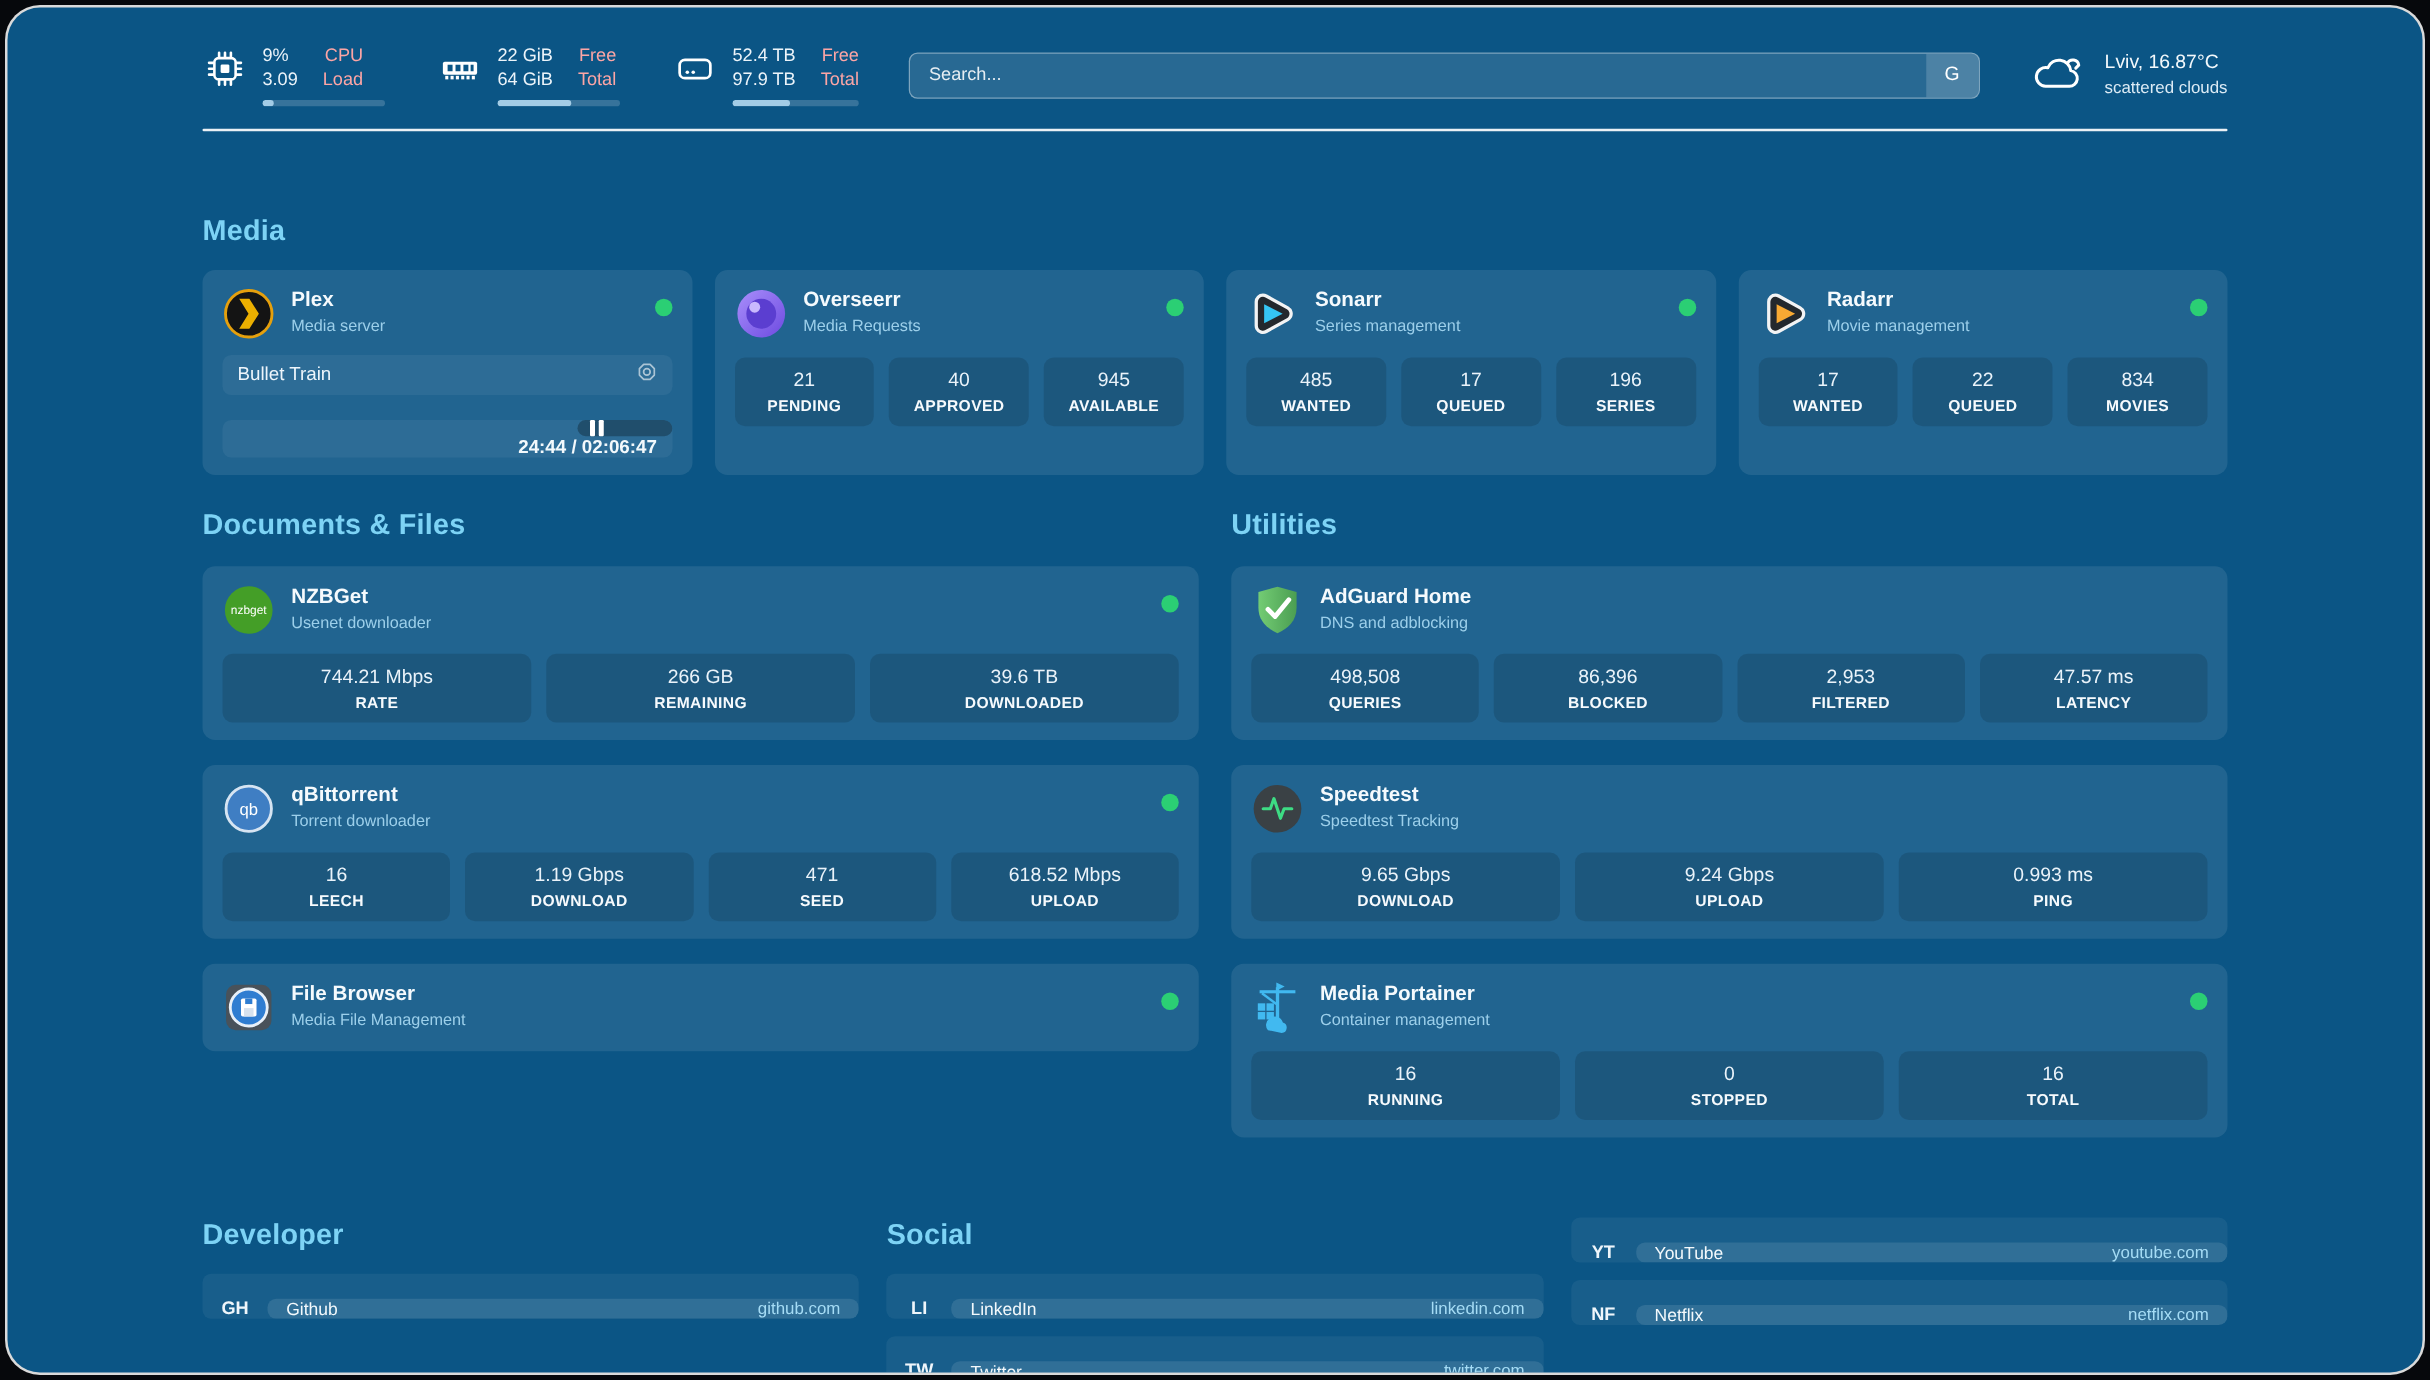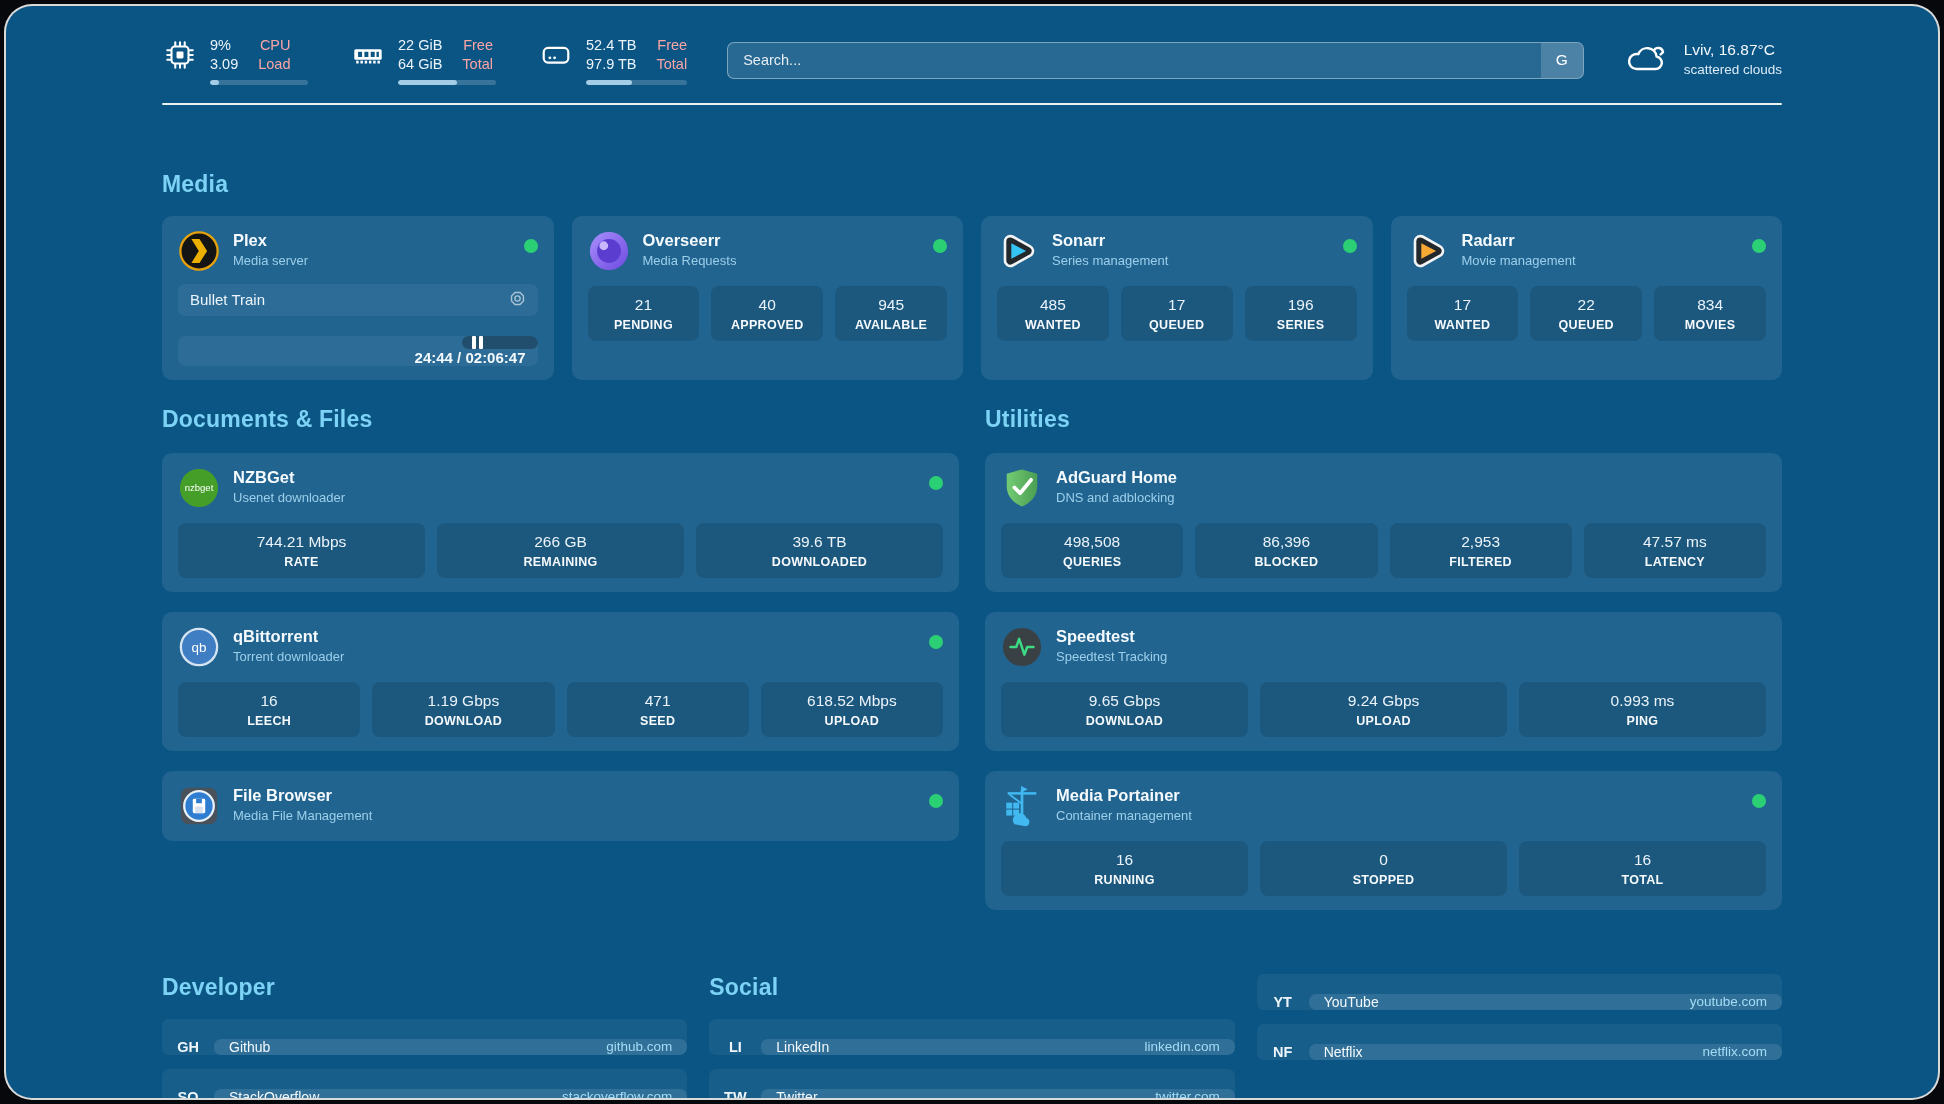--- a/index.html
+++ b/index.html
@@ -538,27 +538,20 @@
     <div class="grid-links">
       <div class="links-col">
         <h2 class="section-title">Developer</h2>
         <div class="bm">
           <span class="bm-abbr">GH</span>
           <span class="bm-body">
             <span class="bm-name">Github</span>
             <span class="bm-url">github.com</span>
           </span>
         </div>
-        <div class="bm">
-          <span class="bm-abbr">SO</span>
-          <span class="bm-body">
-            <span class="bm-name">StackOverflow</span>
-            <span class="bm-url">stackoverflow.com</span>
-          </span>
-        </div>
 
       </div>
 
       <div class="links-col">
         <h2 class="section-title">Social</h2>
         <div class="bm">
           <span class="bm-abbr">LI</span>
           <span class="bm-body">
             <span class="bm-name">LinkedIn</span>
             <span class="bm-url">linkedin.com</span>

